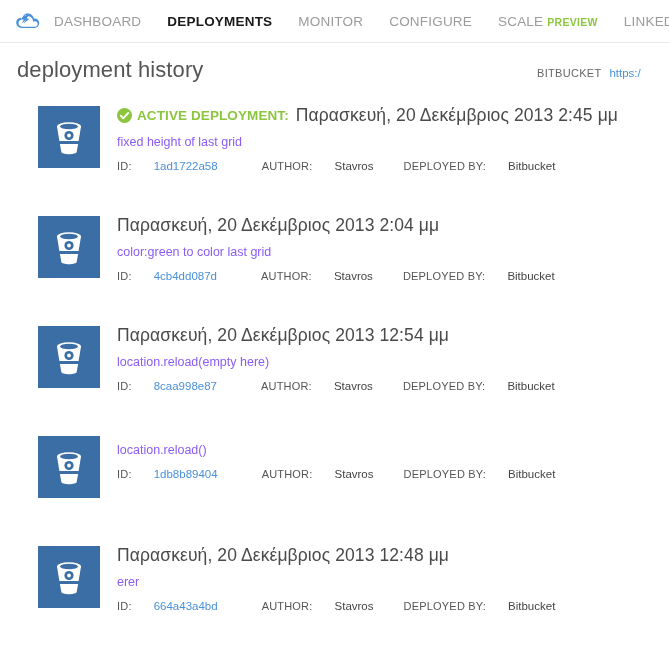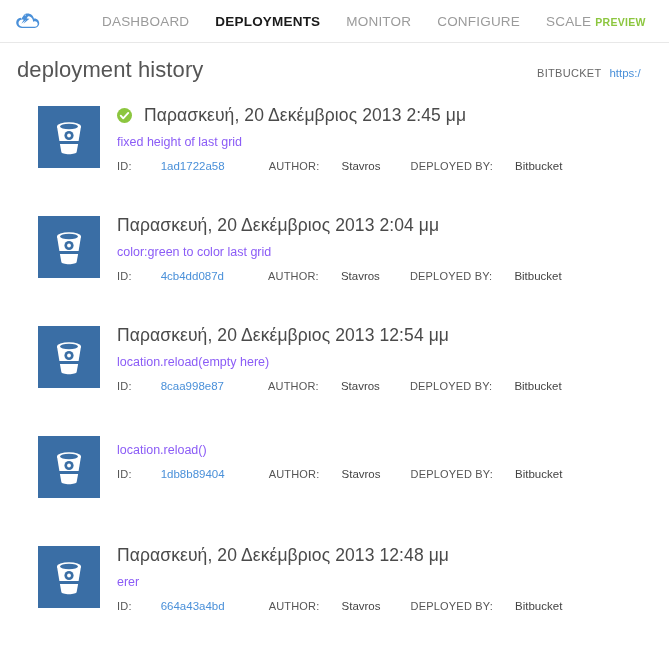--- a/index.html
+++ b/index.html
@@ -18,21 +18,20 @@
 
   
   .topnav {
     height: 43px;
     display: flex;
     align-items: center;
     border-bottom: 1px solid #e8e8e8;
     box-sizing: border-box;
     background: #ffffff;
     padding-left: 14px;
-    gap: 48px;
   }
   .brand-logo {
     width: 26px;
     height: 22px;
     flex: 0 0 auto;
     margin-right: 14px;
     display: block;
   }
   .nav-items {
     display: flex;
@@ -181,21 +180,21 @@
   }
   .meta-value {
     color: #444444;
     margin-left: 22px;
     font-size: 11.5px;
   }
   .meta-value.link {
     color: #4a90d9;
     cursor: pointer;
   }
-  .gap-id { margin-right: 44px; gap: 7px; }
+  .gap-id { margin-right: 44px; }
   .gap-author { margin-right: 30px; }
 </style>
 </head>
 <body>
 
 <div class="topnav">
   <svg class="brand-logo" viewBox="0 0 26 22" aria-hidden="true">
     <path d="M20.6 8.6c-.2 0-.4 0-.6.05C19.4 5.6 16.8 3.4 13.7 3.4c-1.5 0-2.9.5-4 1.4l2.4.05-3.2 4.6 3.1.2-2.6 4.2 6.1-5.1-3.0-.15 1.6-2.4c.0 0 .05 0 .05 0 2.4 0 4.4 1.8 4.75 4.1l.2 1.35 1.3-.3c.2-.05.4-.07.6-.07 1.5 0 2.7 1.2 2.7 2.7s-1.2 2.7-2.7 2.7H8.1c-2.0 0-3.6-1.6-3.6-3.6 0-1.8 1.35-3.3 3.1-3.55l-.9-1.9C4.0 7.9 2.2 10.0 2.2 12.5c0 3.0 2.4 5.4 5.4 5.4h13c2.55 0 4.6-2.05 4.6-4.6s-2.05-4.7-4.6-4.7z" fill="#4a90d9"></path>
     <path d="M10.1 4.8L6.9 9.4l3.1.2-2.6 4.2 6.1-5.1-3.0-.15 1.6-2.4z" fill="#4a90d9"></path>
   </svg>
@@ -241,20 +240,21 @@
       <circle cx="31" cy="29.5" r="1.9" fill="#ffffff"></circle>
       <path d="M21.9 38h18.2l-1.5 8.2c-.1.8-3.5 2-7.6 2s-7.5-1.2-7.6-2z" fill="#ffffff"></path>
     </svg>
     <div class="deploy-body">
       <div class="deploy-title-line">
         <span class="active-badge">
           <svg class="check-icon" viewBox="0 0 16 16" aria-hidden="true">
             <circle cx="8" cy="8" r="8" fill="#8cc63f"></circle>
             <path d="M4 8.2l2.6 2.8L12 5.2" stroke="#ffffff" stroke-width="2" fill="none" stroke-linecap="round" stroke-linejoin="round"></path>
           </svg>
+          <span class="active-label">ACTIVE DEPLOYMENT:</span>
         </span>
         <span class="deploy-date">Παρασκευή, 20 Δεκέμβριος 2013 2:45 μμ</span>
       </div>
       <div class="deploy-message">fixed height of last grid</div>
       <div class="deploy-meta">
         <span class="meta-group gap-id">
           <span class="meta-label">ID:</span>
           <span class="meta-value link">1ad1722a58</span>
         </span>
         <span class="meta-group gap-author">

